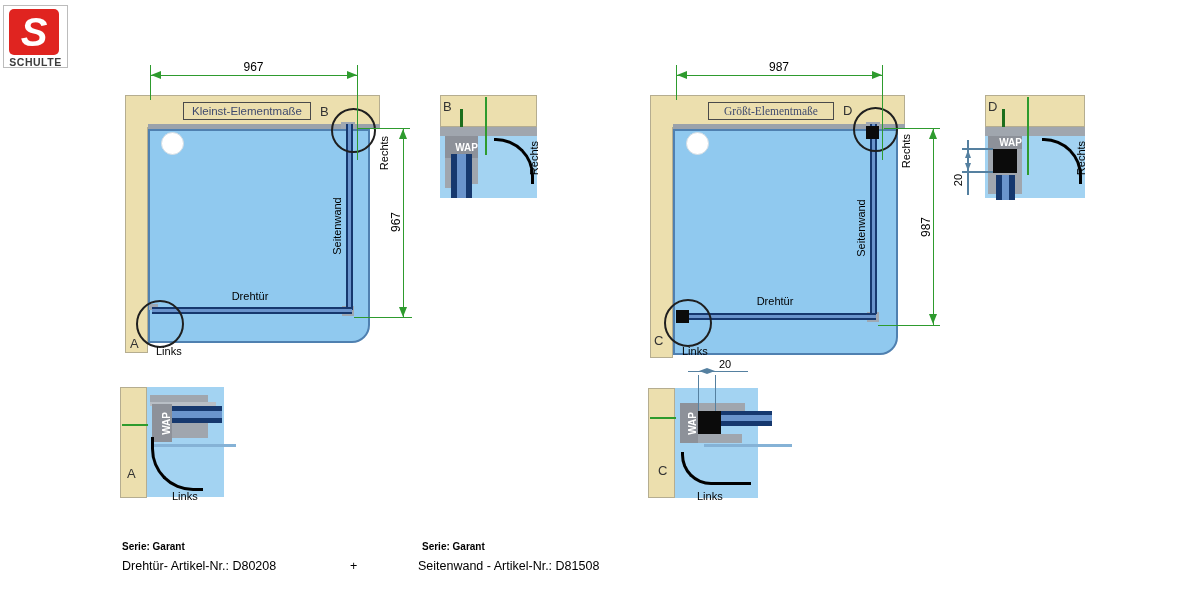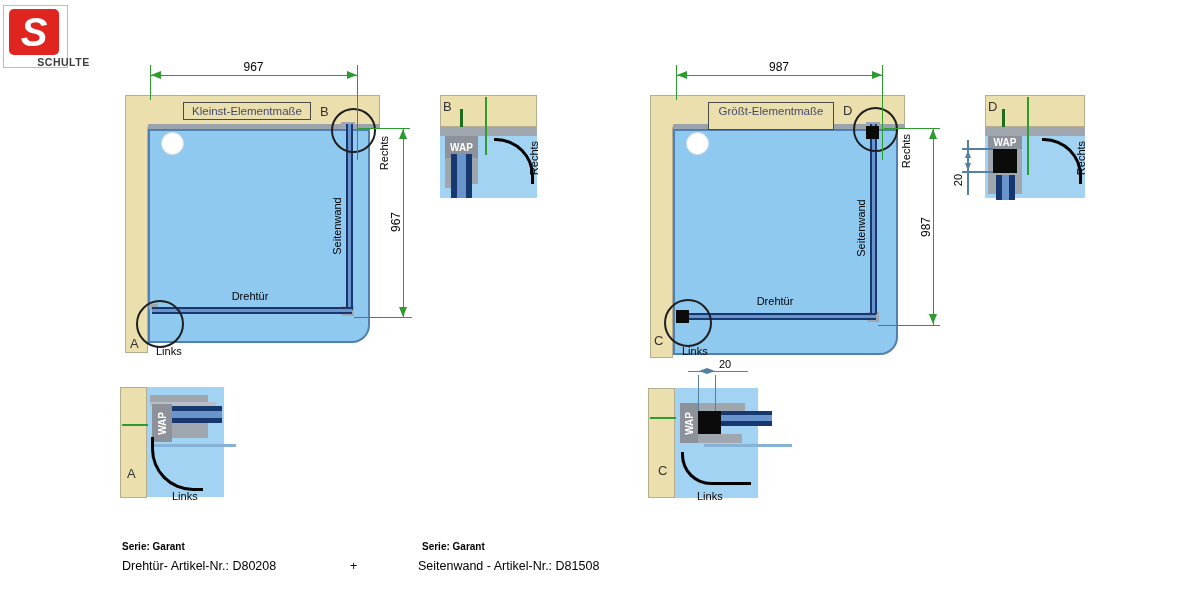--- a/index.html
+++ b/index.html
@@ -36,33 +36,33 @@
   .lbl{font-size:11px;}
   .marker{font-size:13px;color:#333;}
   .vtext{transform:rotate(-90deg);text-align:center;white-space:nowrap;z-index:7;}
   .titlebox{border:1px solid #4a4a4a;color:#3f4a6e;font-size:11.5px;text-align:center;
             line-height:16px;box-sizing:border-box;z-index:4;background:#ecdfae;}
   .circle{border:2px solid #1f1f1f;border-radius:50%;box-sizing:border-box;z-index:5;background:transparent;}
   
   .dblue{background:#a3d3f2;z-index:1;}
   .gpro{background:#a0a6ae;z-index:2;}
   .wapbox{background:#8d9199;color:#fff;font-size:10px;font-weight:bold;z-index:3;
-          display:flex;align-items:center;justify-content:center;}
+          display:flex;align-items:center;justify-content:flex-end;}
   .wapv{writing-mode:vertical-rl;transform:rotate(180deg);}
   .arcbl{border-left:3px solid #000;border-bottom:3px solid #000;border-bottom-left-radius:42px;
          box-sizing:border-box;z-index:5;}
   .arctr{border-top:3px solid #000;border-right:3px solid #000;border-top-right-radius:38px;
          box-sizing:border-box;z-index:5;}
   
   #logo{border:1px solid #bcbcbc;background:#fff;z-index:8;}
   #logo .red{position:absolute;left:5px;top:3px;width:50px;height:46px;background:#e02420;
              border-radius:5px;color:#fff;font-weight:bold;font-style:italic;font-size:40px;
              display:flex;align-items:center;justify-content:center;}
   #logo .name{position:absolute;left:0;top:50px;width:100%;text-align:center;
-              font-size:10.5px;font-weight:bold;color:#3c3c3c;letter-spacing:0.5px;margin-left:28px;}
+              font-size:10.5px;font-weight:bold;color:#3c3c3c;letter-spacing:0.5px;}
   .foot-series{font-size:10px;font-weight:bold;text-align:right;}
   .foot-article{font-size:12.5px;}
 </style>
 </head>
 <body>
 
 <div id="stage">
 
   <div id="logo" class="abs" style="left:3px;top:5px;width:63px;height:61px;">
     <div class="red">S</div>
@@ -145,21 +145,21 @@
   <div class="abs tri tr" style="left:872px;top:71px;"></div>
   <div class="abs t dimtxt" style="left:676px;top:60px;width:206px;">987</div>
 
   <div class="abs wall" style="left:650px;top:95px;width:23px;height:263px;"></div>
   <div class="abs wall" style="left:672px;top:95px;width:233px;height:33px;border-left:none;"></div>
   <div class="abs grayband" style="left:673px;top:124px;width:232px;height:5px;"></div>
 
   <div class="abs tray" style="left:673px;top:129px;width:225px;height:226px;"></div>
   <div class="abs drain" style="left:686px;top:132px;width:23px;height:23px;"></div>
 
-  <div class="abs titlebox" style="left:708px;top:102px;width:126px;height:28px;">Größt-Elementmaße</div>
+  <div class="abs titlebox" style="left:708px;top:102px;width:126px;height:18px;font-family:Liberation Serif, serif;">Größt-Elementmaße</div>
 
   <div class="abs gfoot" style="left:866px;top:122px;width:14px;height:7px;"></div>
   <div class="abs pv" style="left:870px;top:124px;width:7px;height:190px;"></div>
   <div class="abs blacksq" style="left:866px;top:126px;width:13px;height:13px;"></div>
   <div class="abs gfoot" style="left:867px;top:312px;width:12px;height:10px;"></div>
   <div class="abs ph" style="left:678px;top:313px;width:198px;height:7px;"></div>
   <div class="abs blacksq" style="left:676px;top:310px;width:13px;height:13px;"></div>
 
   <div class="abs t lbl" style="left:740px;top:295px;width:70px;text-align:center;">Drehtür</div>
   <div class="abs vtext lbl" style="left:825px;top:222px;width:72px;height:12px;">Seitenwand</div>

